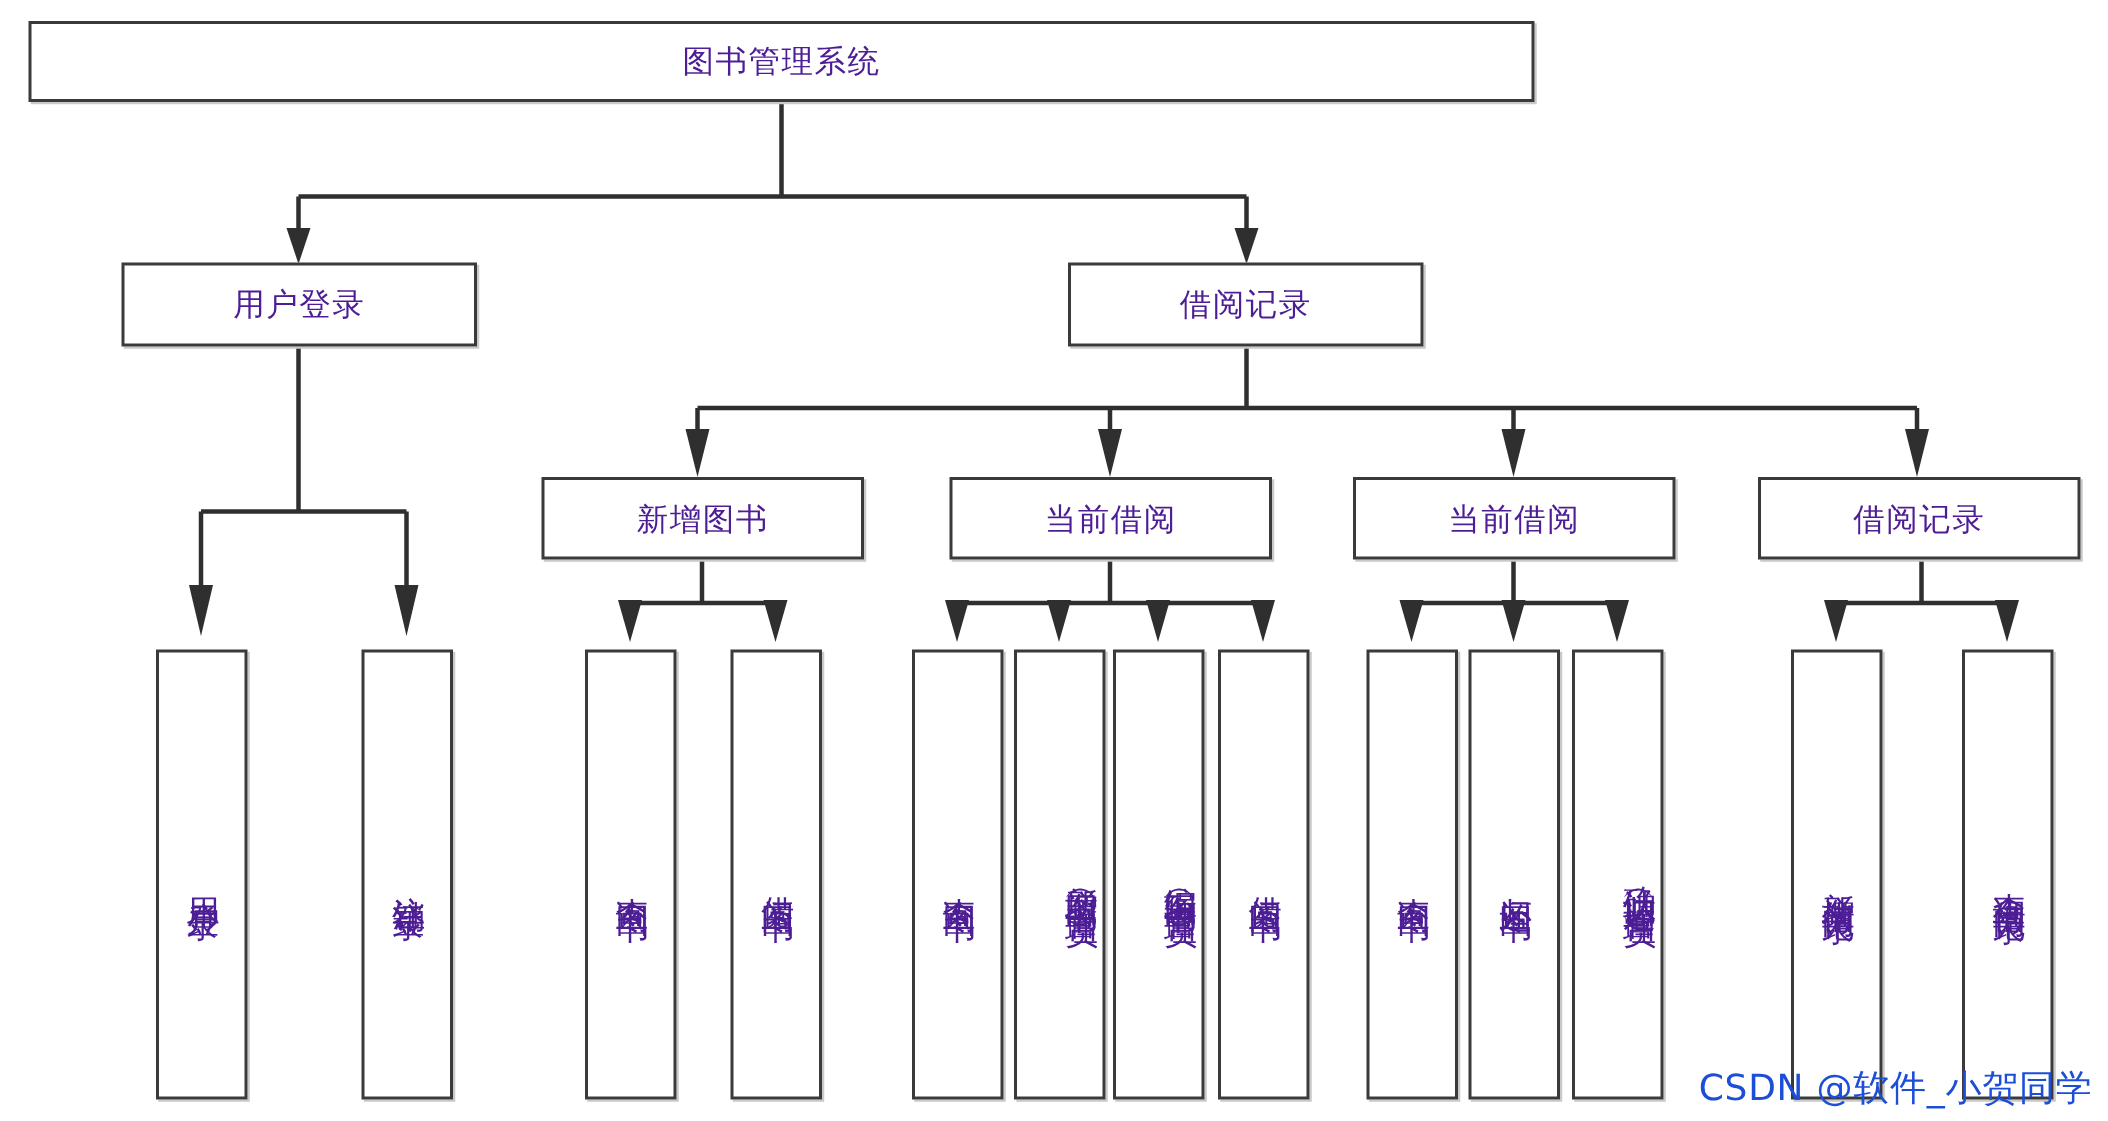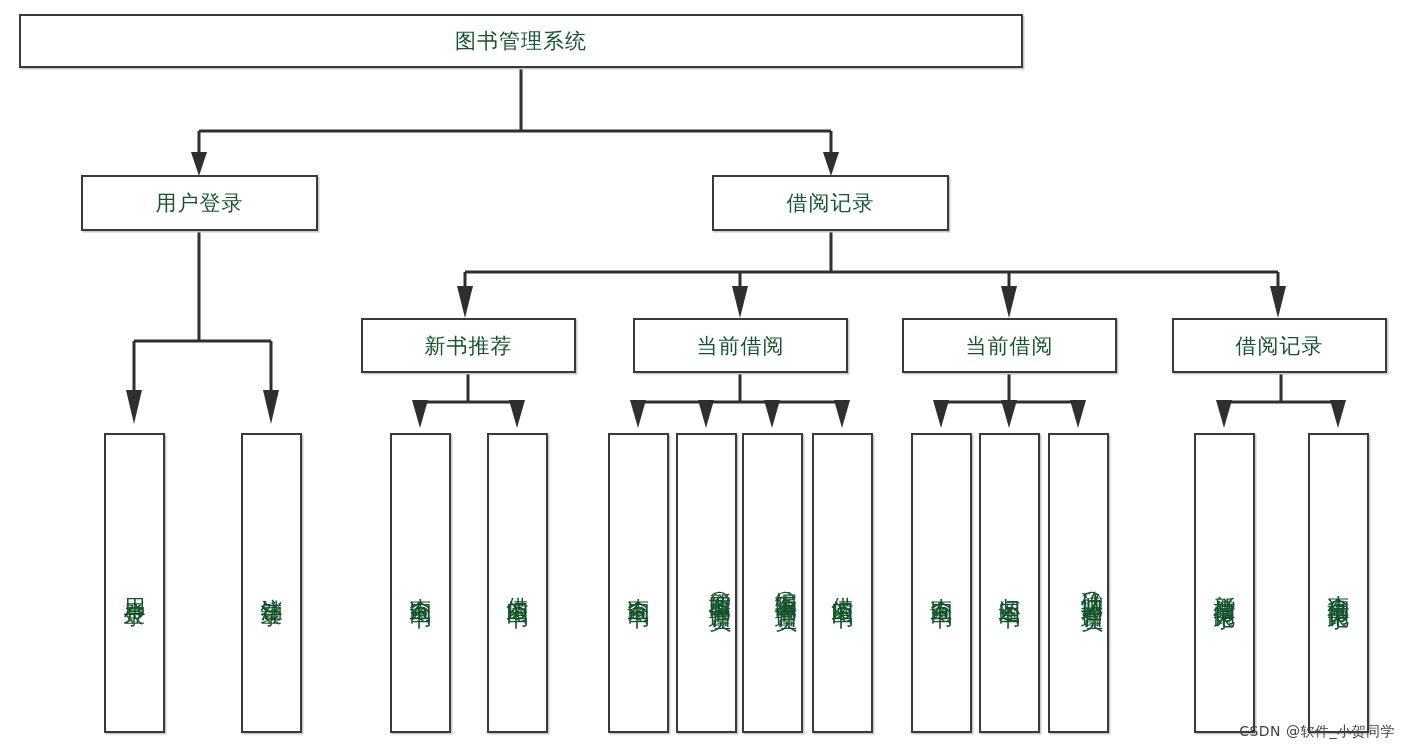--- a/index.html
+++ b/index.html
@@ -3,21 +3,21 @@
 <meta charset="utf-8">
 <style>
   html,body{margin:0;padding:0;background:#ffffff;}
   body{font-family:"DejaVu Sans","Liberation Sans",sans-serif;}
   #canvas{position:relative;width:1405px;height:747px;background:#ffffff;overflow:hidden;}
   .node{
     position:absolute;
     box-sizing:border-box;
     border:2px solid #3a3a3a;
     background:#ffffff;
-    color:#14532d;
+    color:#4c1d95;
     display:flex;
     align-items:center;
     justify-content:center;
     text-align:center;
     box-shadow:1.5px 1.5px 0 0 #c9c9c9;
   }
   .node.horiz{
     writing-mode:horizontal-tb;
     font-size:21px;
     letter-spacing:1px;
@@ -33,22 +33,22 @@
   }
   .node.vert.topalign{align-items:flex-start;}
   .node.vert.midalign{align-items:center;}
   svg#wires{position:absolute;left:0;top:0;width:1405px;height:747px;pointer-events:none;}
   svg#wires path, svg#wires line{stroke:#2f2f2f;stroke-width:3;fill:none;}
   svg#wires polygon{fill:#2f2f2f;}
   #watermark{
     position:absolute;
     right:10px;
     bottom:6px;
-    font-size:14px;
-    color:#404040;
+    font-size:24px;
+    color:#1d4ed8;
     letter-spacing:0.5px;
     white-space:nowrap;
   }
 </style>
 </head>
 <body>
 
 <div id="canvas">
 
   <svg id="wires" viewBox="0 0 1405 747">
@@ -108,21 +108,21 @@
     <polygon points="1216,400 1232,400 1224,428"></polygon>
     <polygon points="1330,400 1346,400 1338,428"></polygon>
   </svg>
 
   <div class="node horiz" style="left:19px;top:14px;width:1004px;height:54px;">图书管理系统</div>
 
   <div class="node horiz" style="left:81px;top:175px;width:237px;height:56px;">用户登录</div>
 
   <div class="node horiz" style="left:712px;top:175px;width:237px;height:56px;">借阅记录</div>
 
-  <div class="node horiz" style="left:361px;top:318px;width:215px;height:55px;">新书推荐</div>
+  <div class="node horiz" style="left:361px;top:318px;width:215px;height:55px;">新增图书</div>
 
   <div class="node horiz" style="left:633px;top:318px;width:215px;height:55px;">当前借阅</div>
 
   <div class="node horiz" style="left:1172px;top:318px;width:215px;height:55px;">借阅记录</div>
 
   <div class="node horiz" style="left:902px;top:318px;width:215px;height:55px;">当前借阅</div>
 
   <div class="node vert midalign" style="left:104px;top:433px;width:61px;height:300px;">用户登录</div>
 
   <div class="node vert midalign" style="left:241px;top:433px;width:61px;height:300px;">注销登录</div>

